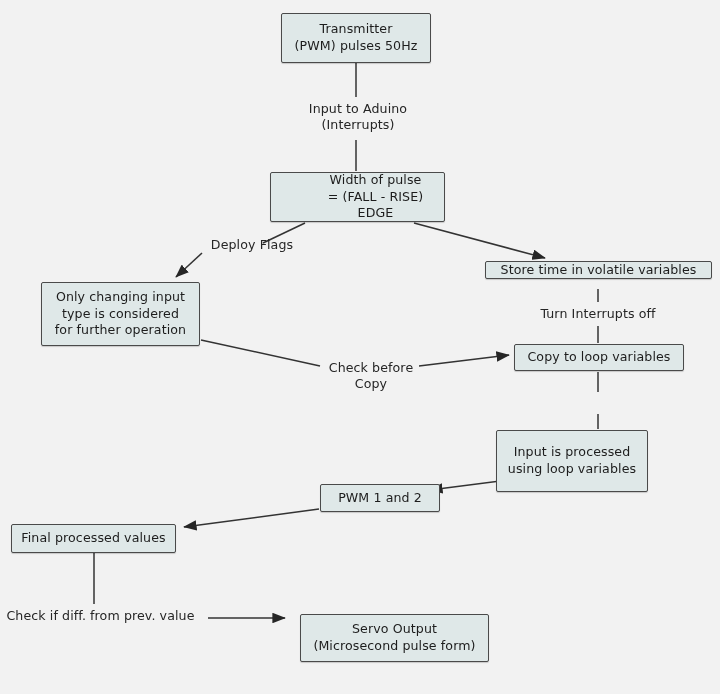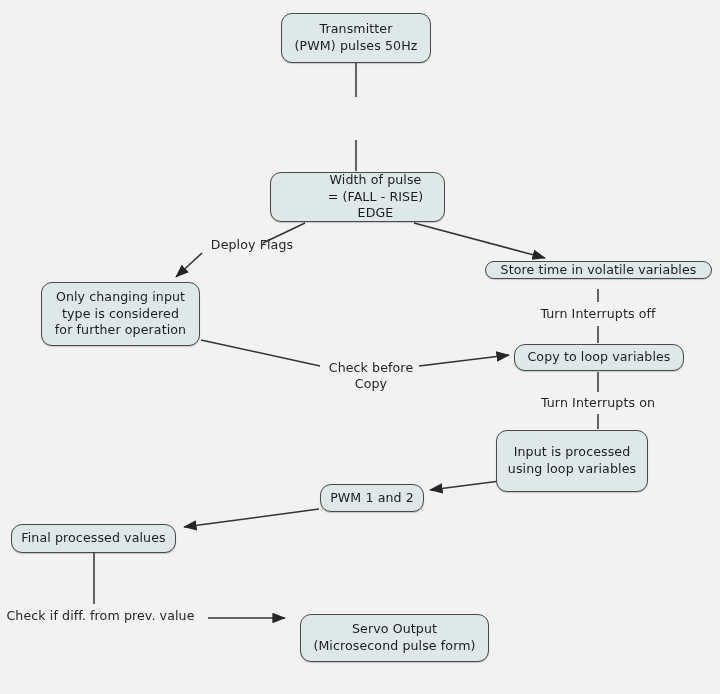--- a/index.html
+++ b/index.html
@@ -25,21 +25,21 @@
     top: 0;
     width: 720px;
     height: 694px;
     pointer-events: none;
   }
   .node {
     position: absolute;
     box-sizing: border-box;
     background: #dfe8e8;
     border: 1.6px solid #4a4a4a;
-    border-radius: 11px;
+    border-radius: 2px;
     display: flex;
     align-items: center;
     justify-content: center;
     text-align: center;
     color: #1d1d1d;
     font-size: 12.6px;
     line-height: 1.33;
     letter-spacing: 0.1px;
     box-shadow: 0 1px 1px rgba(0,0,0,0.18);
     white-space: pre-line;
@@ -102,32 +102,33 @@
 type is considered
 for further operation</div>
 
   <div class="node" style="left:485px; top:261px; width:227px; height:18px;">Store time in volatile variables</div>
 
   <div class="node" style="left:514px; top:344px; width:170px; height:27px;">Copy to loop variables</div>
 
   <div class="node" style="left:496px; top:430px; width:152px; height:62px;">Input is processed
 using loop variables</div>
 
-  <div class="node" style="left:320px; top:484px; width:104px; height:28px;">PWM 1 and 2</div>
+  <div class="node" style="left:320px; top:484px; width:120px; height:28px;">PWM 1 and 2</div>
 
   <div class="node" style="left:11px; top:524px; width:165px; height:29px;">Final processed values</div>
 
   <div class="node" style="left:300px; top:614px; width:189px; height:48px;">Servo Output
 (Microsecond pulse form)</div>
 
+  <div class="edge-label" style="left:299px; top:101px; width:118px;">Input to Aduino
+(Interrupts)</div>
 
   <div class="edge-label" style="left:206px; top:237px; width:92px;">Deploy Flags</div>
 
   <div class="edge-label" style="left:532px; top:306px; width:132px;">Turn Interrupts off</div>
 
   <div class="edge-label" style="left:323px; top:360px; width:96px;">Check before
 Copy</div>
 
-  <div class="edge-label" style="left:533px; top:395px; width:130px;">Turn Interrupts on</div>
 
   <div class="edge-label" style="left:-4px; top:608px; width:209px;">Check if diff. from prev. value</div>
 
 </div>
 
 </body></html>

